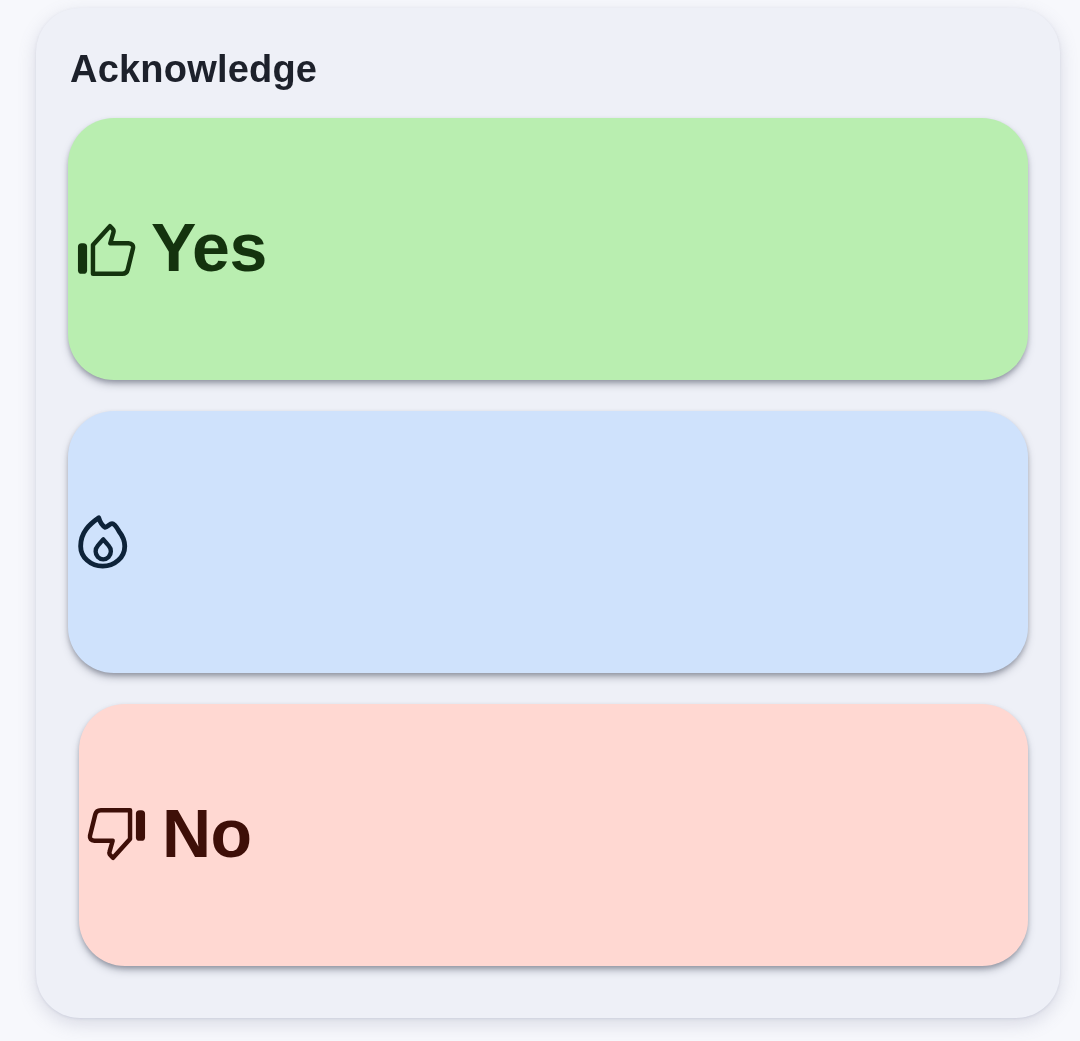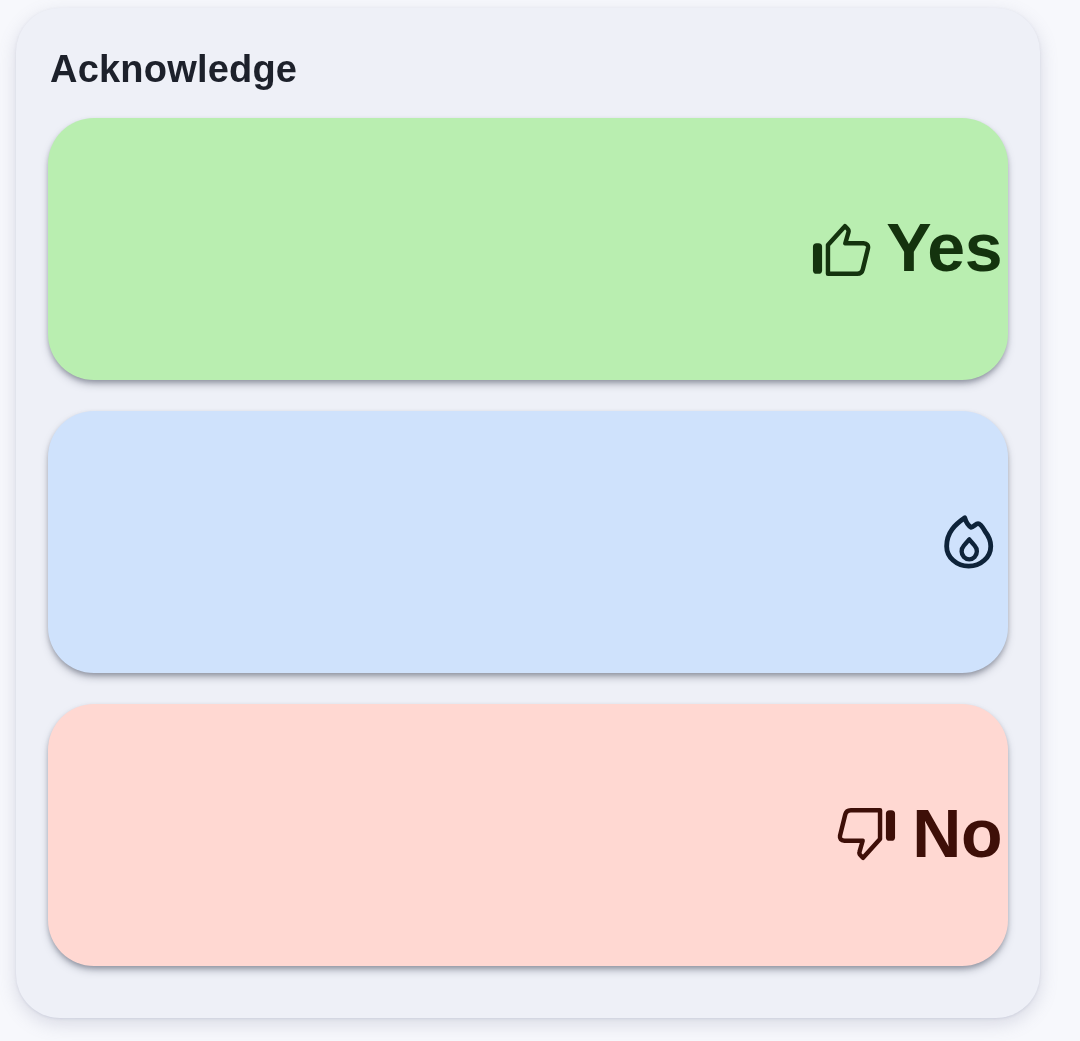--- a/index.html
+++ b/index.html
@@ -5,21 +5,21 @@
   html, body { margin: 0; padding: 0; }
   body {
     width: 1080px;
     height: 1041px;
     position: relative;
     font-family: "Liberation Sans", "DejaVu Sans", sans-serif;
     overflow: hidden;
   }
   .card {
     position: absolute;
-    left: 16px;
+    left: 36px;
     top: 8px;
     width: 1024px;
     height: 1010px;
     box-sizing: border-box;
     border-radius: 44px;
     padding: 40px 32px 8px 32px;
     display: flex;
     flex-direction: column;
     box-shadow: 0 6px 18px rgba(110,115,145,0.22), 0 1px 3px rgba(110,115,145,0.15);
   }
@@ -37,21 +37,21 @@
     gap: 31px;
   }
   .ack-btn {
     flex: 0 0 262px;
     height: 262px;
     border: none;
     outline: none;
     border-radius: 46px;
     display: flex;
     align-items: center;
-    justify-content: flex-end;
+    justify-content: flex-start;
     gap: 13px;
     font-family: "Liberation Sans", "DejaVu Sans", sans-serif;
     font-size: 68px;
     font-weight: 600;
     letter-spacing: -0.5px;
     cursor: pointer;
     box-shadow: 0 5px 8px -2px rgba(60,65,85,0.5), 0 2px 4px rgba(60,65,85,0.18);
   }
   .ack-btn .icon {
     display: inline-flex;
@@ -84,21 +84,21 @@
 
     <button class="ack-btn" style="background: rgb(207, 226, 252); color: rgb(14, 35, 57);">
       <span class="icon">
         <svg width="58" height="58" viewBox="0 0 48 48" aria-hidden="true" style="margin-right:4px">
           <path d="M20.5 4 C21.6 7.6 23 10.3 25.8 11.8 C27.8 11.8 29.5 8.8 31.5 8.8 C33.5 8.8 35.8 12.5 37.5 15.5 C39.8 18.5 42 22.5 42 27.5 A18.25 16.5 0 1 1 5.5 27.5 C5.5 22.5 7.2 17.3 10 13.5 C12.8 9.8 16.8 6.6 20.5 4 Z" fill="none" stroke="currentColor" stroke-width="4" stroke-linejoin="round" stroke-linecap="round"></path>
           <path d="M24.2 21.8 C22.6 23.8 20.9 25.6 19.7 27.1 A6.3 6.6 0 1 0 28.7 27.1 C27.5 25.6 25.8 23.8 24.2 21.8 Z" fill="none" stroke="currentColor" stroke-width="3.6" stroke-linejoin="round" stroke-linecap="round"></path>
         </svg>
       </span>
     </button>
 
-    <button class="ack-btn" style="background: rgb(255, 216, 210); color: rgb(62, 15, 8);">
+    <button class="ack-btn" style="background: rgb(255, 216, 210); color: rgb(62, 15, 8); margin-left: 11px;">
       <span class="icon">
         <svg width="64" height="60" viewBox="0 0 48 46" aria-hidden="true">
           <g transform="rotate(180 24 23)">
             <rect x="2.5" y="18.5" width="7" height="23.5" rx="2.8" fill="currentColor"></rect>
             <path d="M14 42 L14 20 L27 5.5 L29 7.5 Q30.2 8.7 29.7 10.2 L27.3 18.6 L41.2 18.6 Q45.3 19 44.7 22.4 L40.7 38.6 Q39.9 42 36.4 42 Z" fill="none" stroke="currentColor" stroke-width="3.4" stroke-linejoin="round" stroke-linecap="round"></path>
           </g>
         </svg>
       </span>
       <span class="label">No</span>
     </button>

